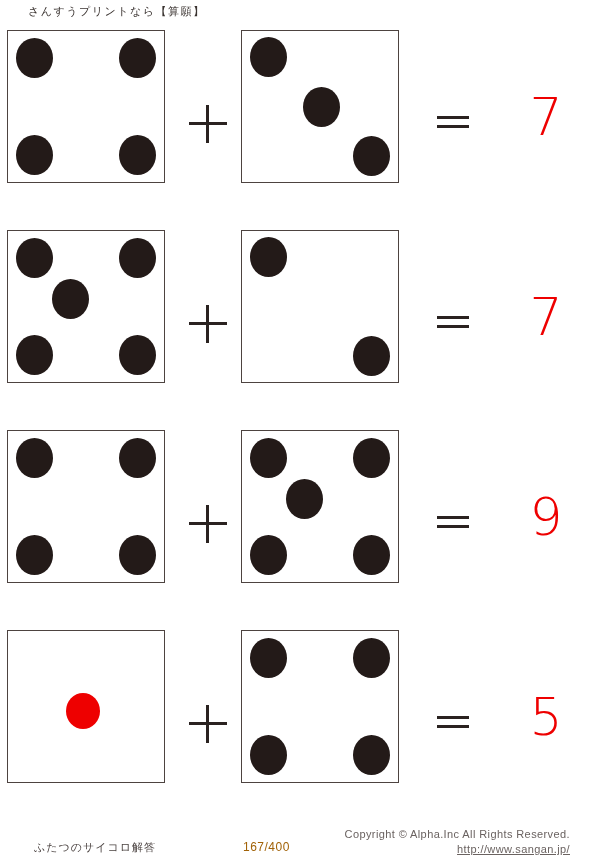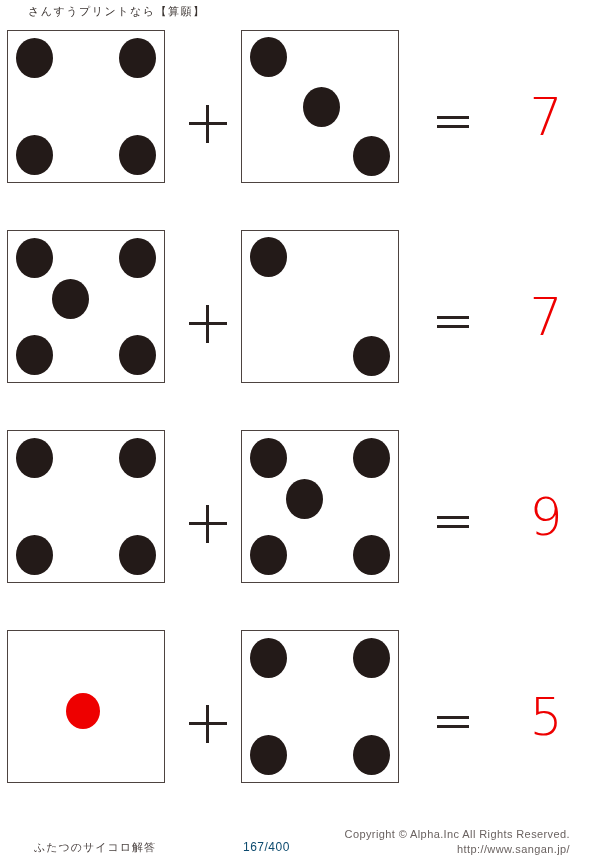--- a/index.html
+++ b/index.html
@@ -153,41 +153,42 @@
     letter-spacing: 1px;
     color: #4a4240;
     font-family: "DejaVu Sans", "Liberation Sans", sans-serif;
   }
   .footer-page {
     position: absolute;
     left: 243px;
     top: 16px;
     font-size: 12px;
     letter-spacing: 0.5px;
-    color: #0c4a6e;
+    color: #a16207;
   }
   .footer-copy {
     position: absolute;
     right: 30px;
     top: 4px;
     font-size: 11px;
     letter-spacing: 0.4px;
     color: #6a6260;
     text-align: center;
     white-space: nowrap;
   }
   .footer-url {
     position: absolute;
     right: 30px;
     top: 19px;
     font-size: 11px;
     letter-spacing: 0.4px;
     color: #6a6260;
     text-align: right;
     white-space: nowrap;
+    text-decoration: underline;
   }
 </style>
 </head>
 <body>
 
 <div class="header">さんすうプリントなら【算願】</div>
 
 <div class="sheet">
 
   <div class="problem-row row-1">

